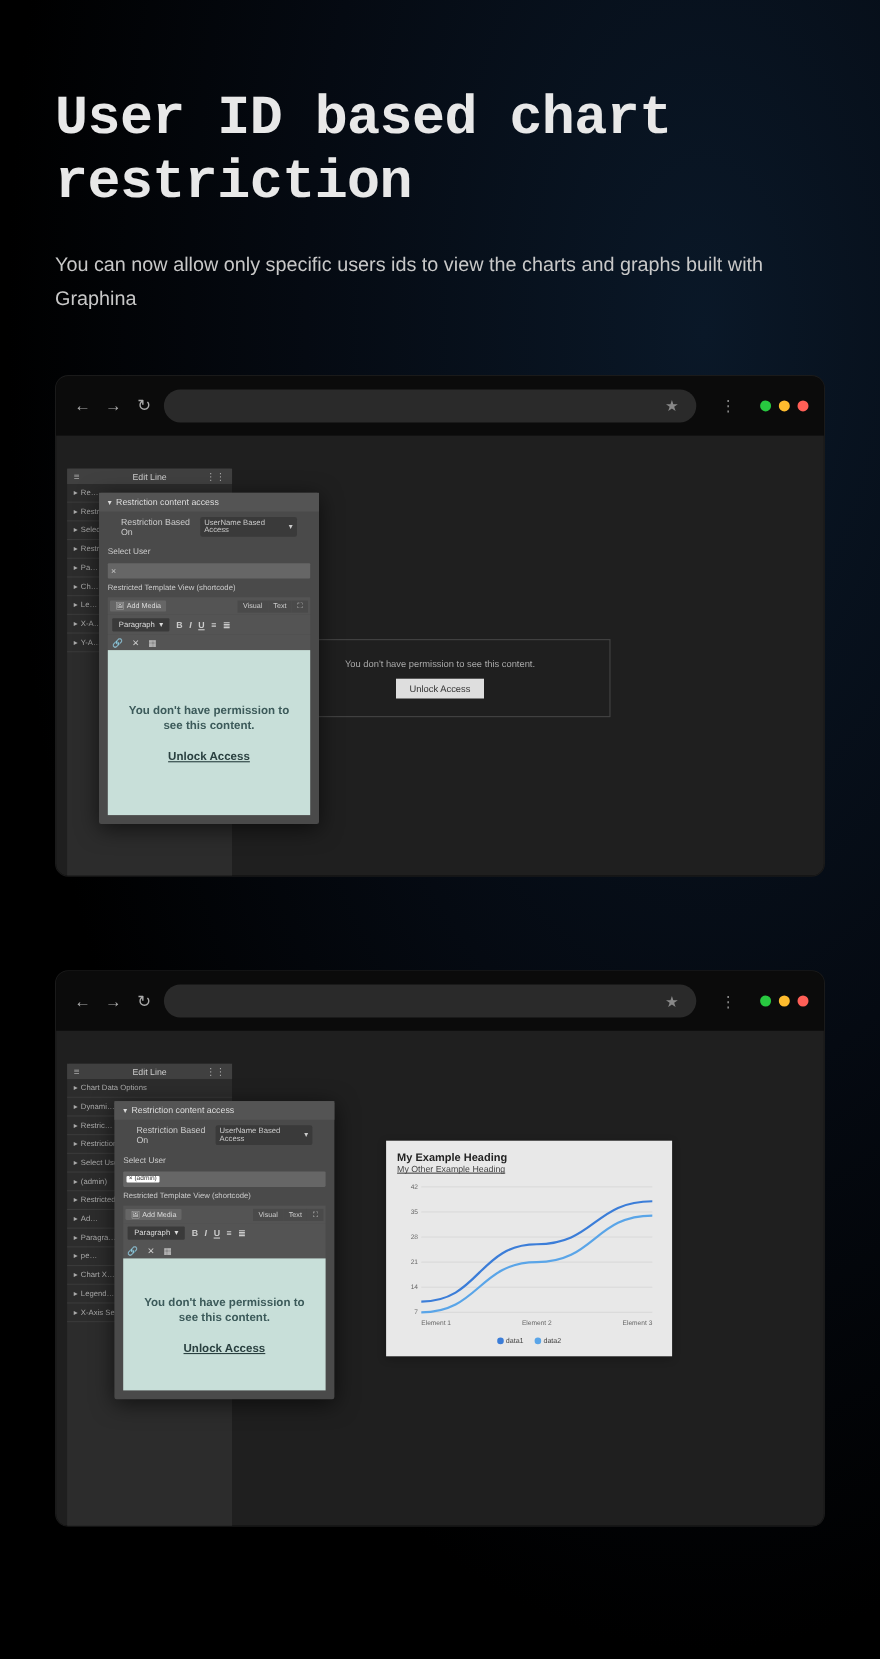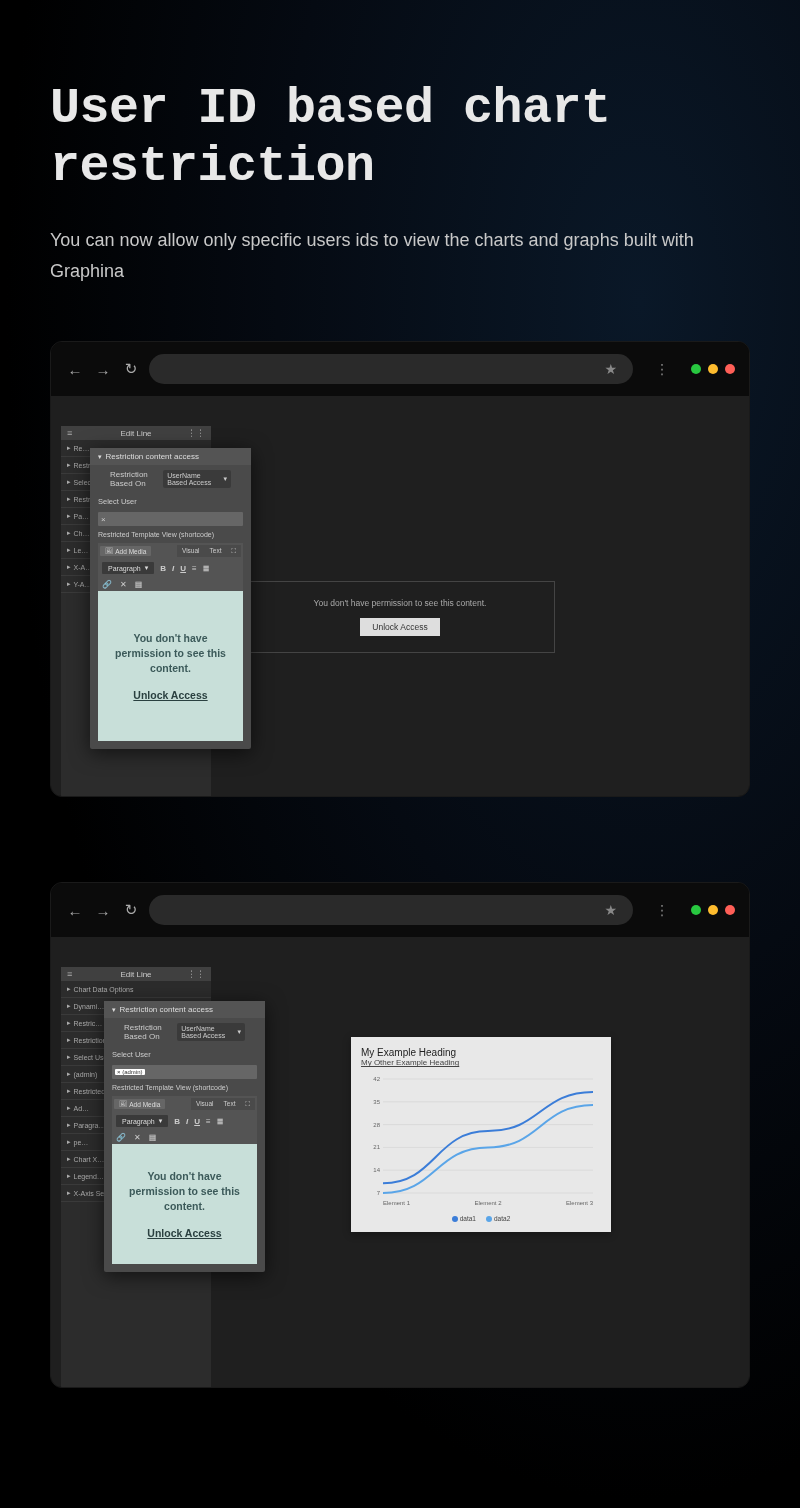--- a/index.html
+++ b/index.html
@@ -22,21 +22,21 @@
 
 
 .shadow-panel { position:absolute; left:10px; top:30px; width:150px; background:#2c2c2c; border-radius:2px; font-size:8px; }
 .sp-head { background:#404040; height:14px; display:flex; align-items:center; justify-content:center; color:#ccc; font-size:8px; position:relative; }
 .sp-burger { position:absolute; left:6px; color:#aaa; font-size:9px; }
 .sp-burger2 { position:absolute; right:6px; color:#aaa; font-size:9px; }
 .sp-section { padding:4px 6px; border-bottom:1px solid #3a3a3a; color:#aaa; font-size:7px; display:flex; align-items:center; gap:3px; }
 .sp-section .chev { font-size:7px; }
 
 
-.popup { position:absolute; left:39px; top:52px; width:161px; background:#4a4a4a; border-radius:2px; box-shadow:0 4px 20px rgba(0,0,0,0.6); font-size:8px; z-index:5; }
+.popup { position:absolute; left:39px; top:52px; width:200px; background:#4a4a4a; border-radius:2px; box-shadow:0 4px 20px rgba(0,0,0,0.6); font-size:8px; z-index:5; }
 .popup-head { background:#545454; padding:4px 8px; color:#ddd; display:flex; align-items:center; gap:4px; }
 .popup-head .chev { font-size:7px; }
 .popup-row { padding:5px 20px; display:flex; align-items:center; justify-content:space-between; color:#ccc; }
 .popup-select { background:#3a3a3a; padding:2px 4px; border-radius:2px; font-size:7px; display:flex; align-items:center; gap:2px; }
 .popup-label { padding:4px 8px; color:#ccc; font-size:7.5px; }
 .popup-input { margin:2px 8px; background:#666; height:14px; border-radius:1px; display:flex; align-items:center; padding:0 3px; }
 .popup-tag { background:#fff; color:#333; font-size:6px; padding:0 2px; border-radius:1px; }
 .popup-mini { padding:3px 8px; color:#ccc; font-size:7px; }
 .toolbar-row { display:flex; align-items:center; background:#545454; margin:2px 8px 0 8px; height:16px; padding:0 2px; }
 .tb-btn { background:#666; font-size:6.5px; color:#ddd; padding:1px 5px; display:flex; align-items:center; gap:2px; border-radius:1px; }
@@ -51,21 +51,21 @@
 .pv-msg { font-size:10.5px; font-weight:600; color:#3c5a5a; line-height:1.4; margin-bottom:14px; }
 .pv-link { font-size:10.5px; font-weight:600; color:#2a4040; text-decoration:underline; }
 
 
 .canvas-msg-box { border:1px solid #444; padding:16px 24px; width:310px; margin:155px auto 0 auto; text-align:center; }
 .canvas-txt { color:#aaa; font-size:8.5px; margin-bottom:8px; }
 .canvas-btn { background:#dedede; color:#333; font-size:8.5px; padding:4px 12px; display:inline-block; }
 
 
 .chart-card { position:absolute; left:300px; top:100px; width:260px; background:#e8e8e8; padding:10px; box-shadow:0 2px 8px rgba(0,0,0,0.3); }
-.ch-title { font-size:10px; font-weight:400; color:#222; }
+.ch-title { font-size:10px; font-weight:700; color:#222; }
 .ch-sub { font-size:8px; color:#444; margin-bottom:4px;text-decoration:underline; }
 .chart-svg { width:100%; height:140px; }
 .ch-legend { display:flex; justify-content:center; gap:10px; font-size:6.5px; color:#444; }
 .leg-dot { width:6px; height:6px; border-radius:50%; display:inline-block; margin-right:2px; vertical-align:middle; }
 
 </style>
 </head>
 <body>
 
 <h1 class="page-title">User ID based chart restriction</h1>

